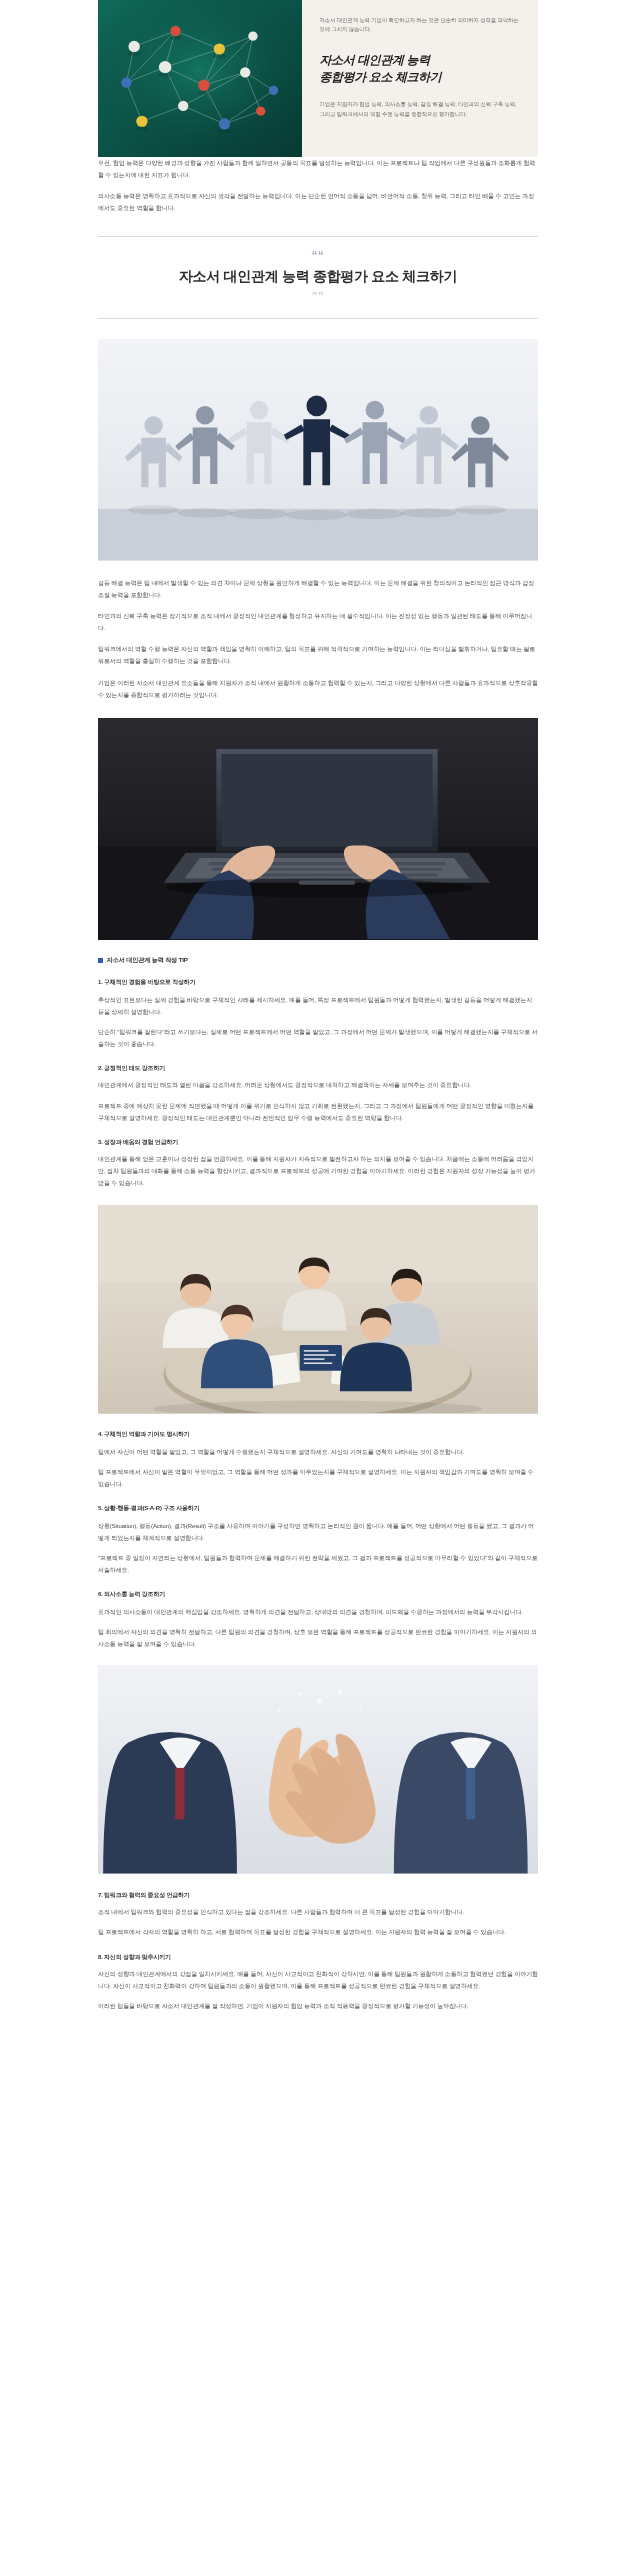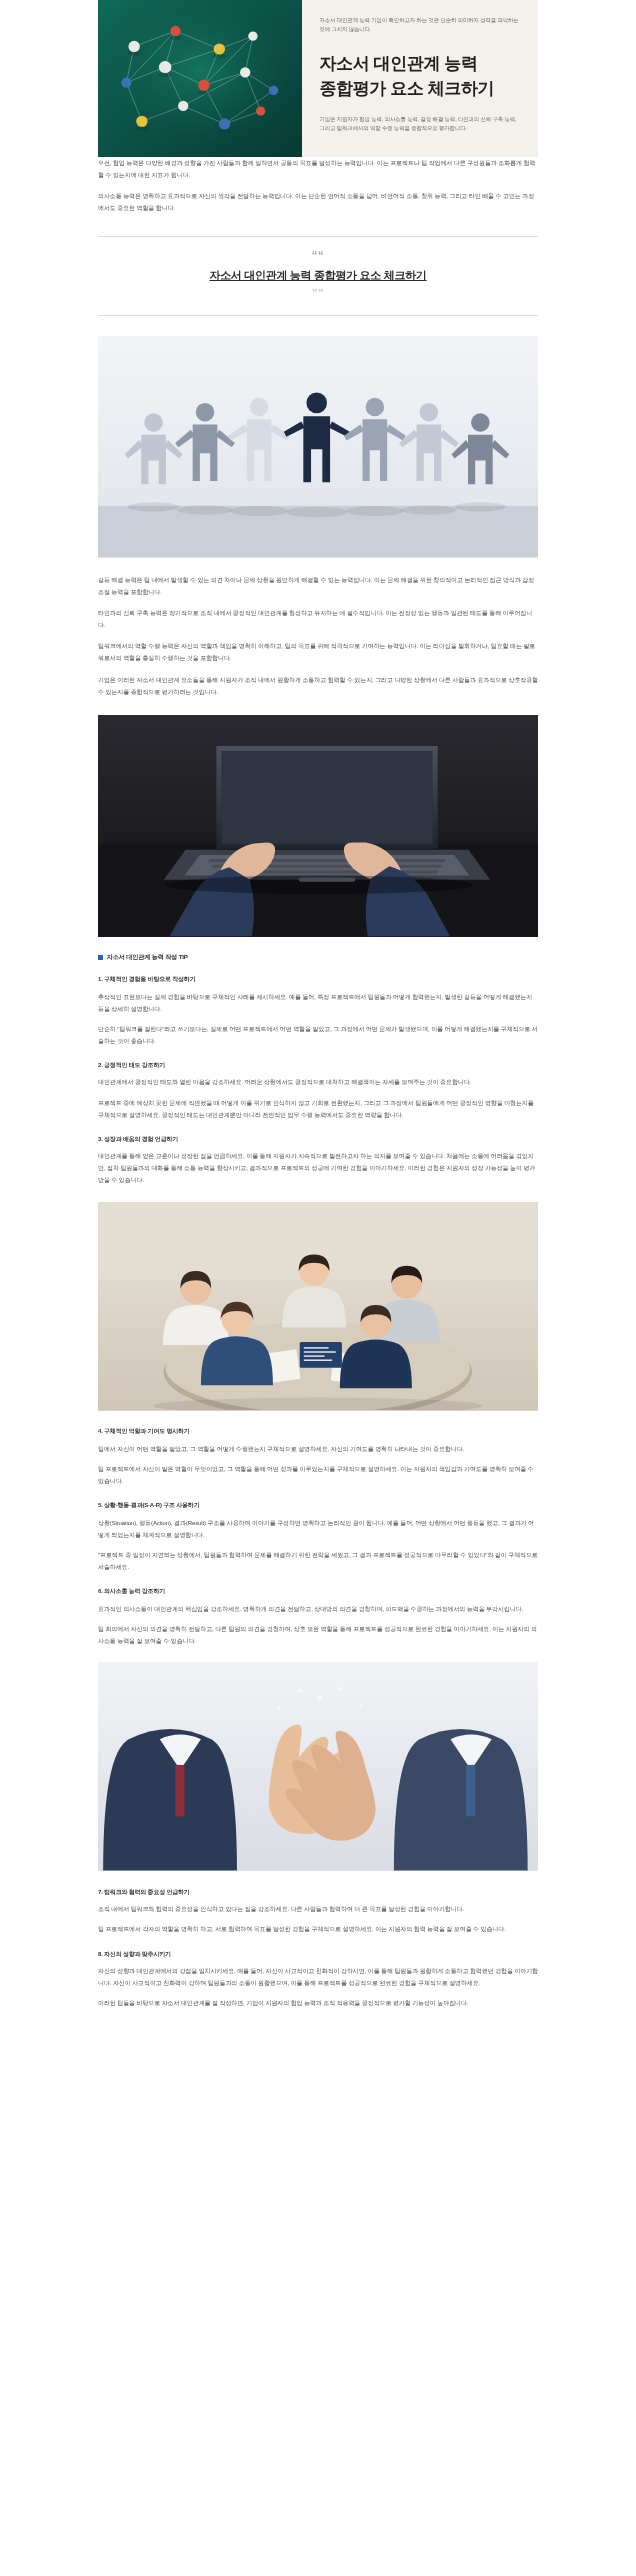--- a/index.html
+++ b/index.html
@@ -51,26 +51,27 @@
     padding:15.5px 17.5px 0 17.5px;
   }
   .hero-kicker{
     font-size:5.4px;
     line-height:1.75;
     color:#6d6a66;
     letter-spacing:-0.1px;
     margin:0 0 17.5px 0;
   }
   .hero-title{
-    font-size:17px;
+    font-size:12px;
     line-height:1.45;
     font-weight:700;
     color:#1f1f1f;
     letter-spacing:-0.4px;
     margin:0 0 13.4px 0;
+    font-style:italic;
   }
   .hero-sub{
     font-size:5.4px;
     line-height:1.8;
     color:#6d6a66;
     letter-spacing:-0.1px;
     margin:0;
   }
 
   
@@ -93,26 +94,25 @@
     text-align:center;
   }
   .quote-mark{
     font-size:11.3px;
     color:#9aa7bb;
     line-height:1;
     font-weight:700;
     letter-spacing:0.5px;
   }
   .quote-text{
-    font-size:11px;
+    font-size:14px;
     font-weight:700;
     color:#2d2d2d;
     letter-spacing:-0.3px;
     margin:6.2px 0 5.2px 0;
-    text-decoration:underline;
   }
   .quote-mark.bottom{color:#c6ccd6;}
 
   
   figure{margin:0;}
   .fig{
     width:440px;
     margin:0 auto 15.5px auto;
     position:relative;
     overflow:hidden;

